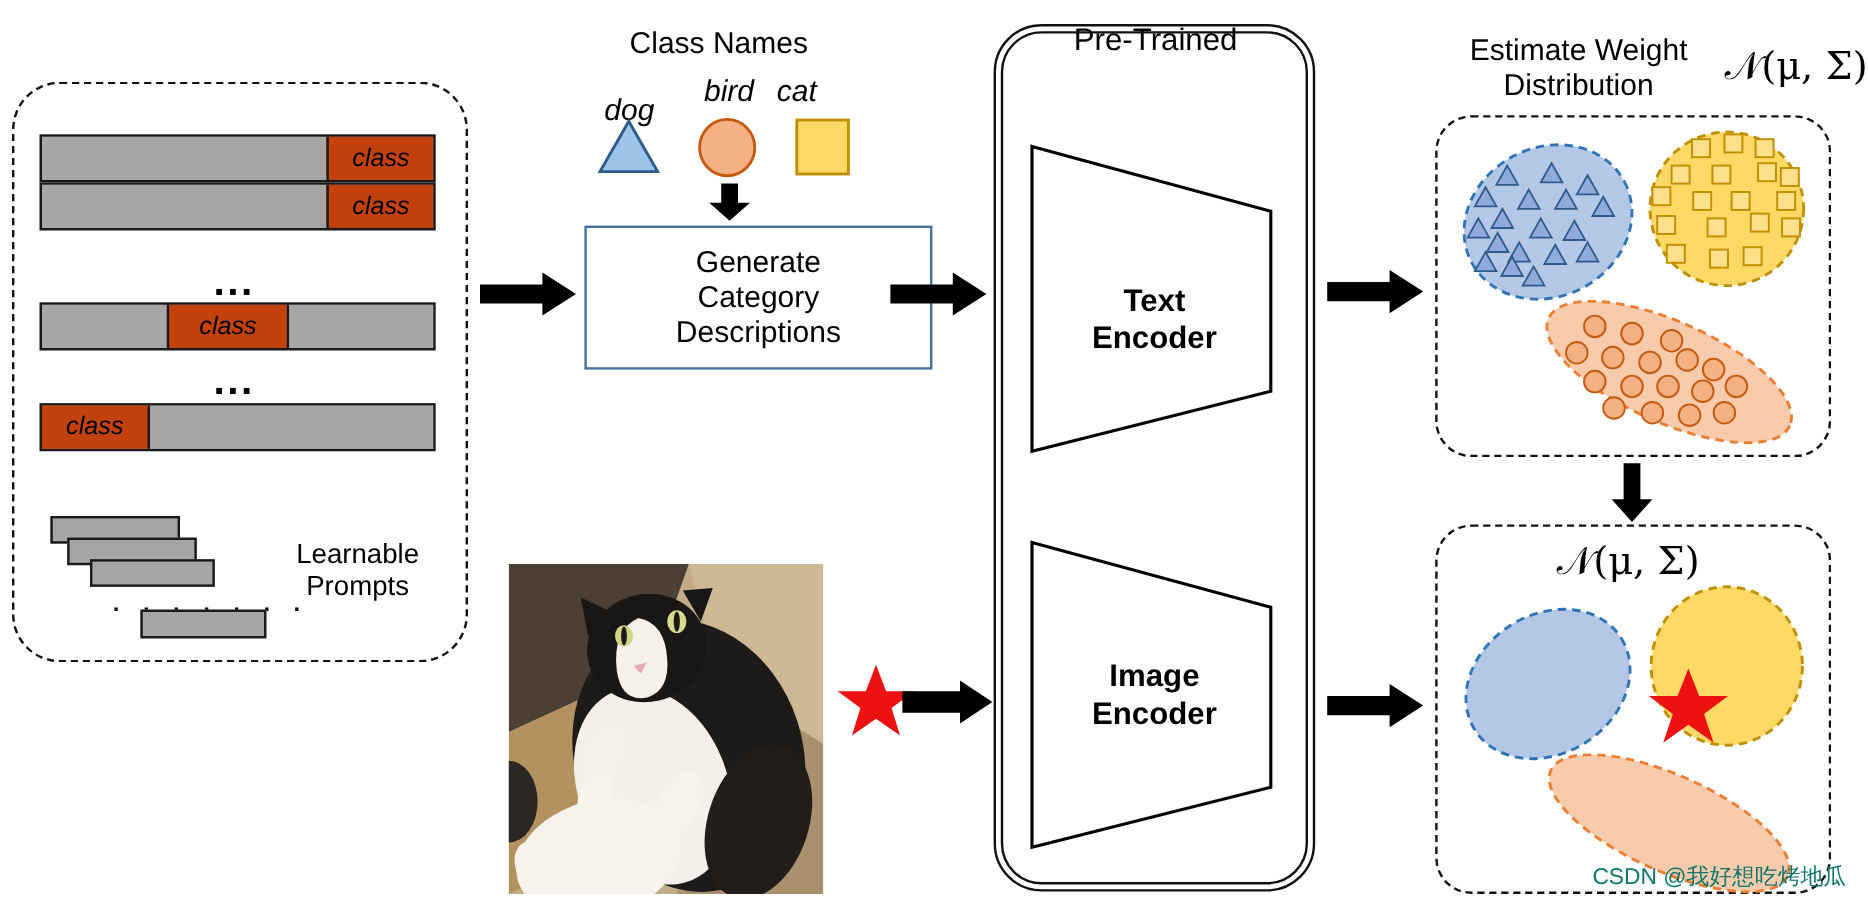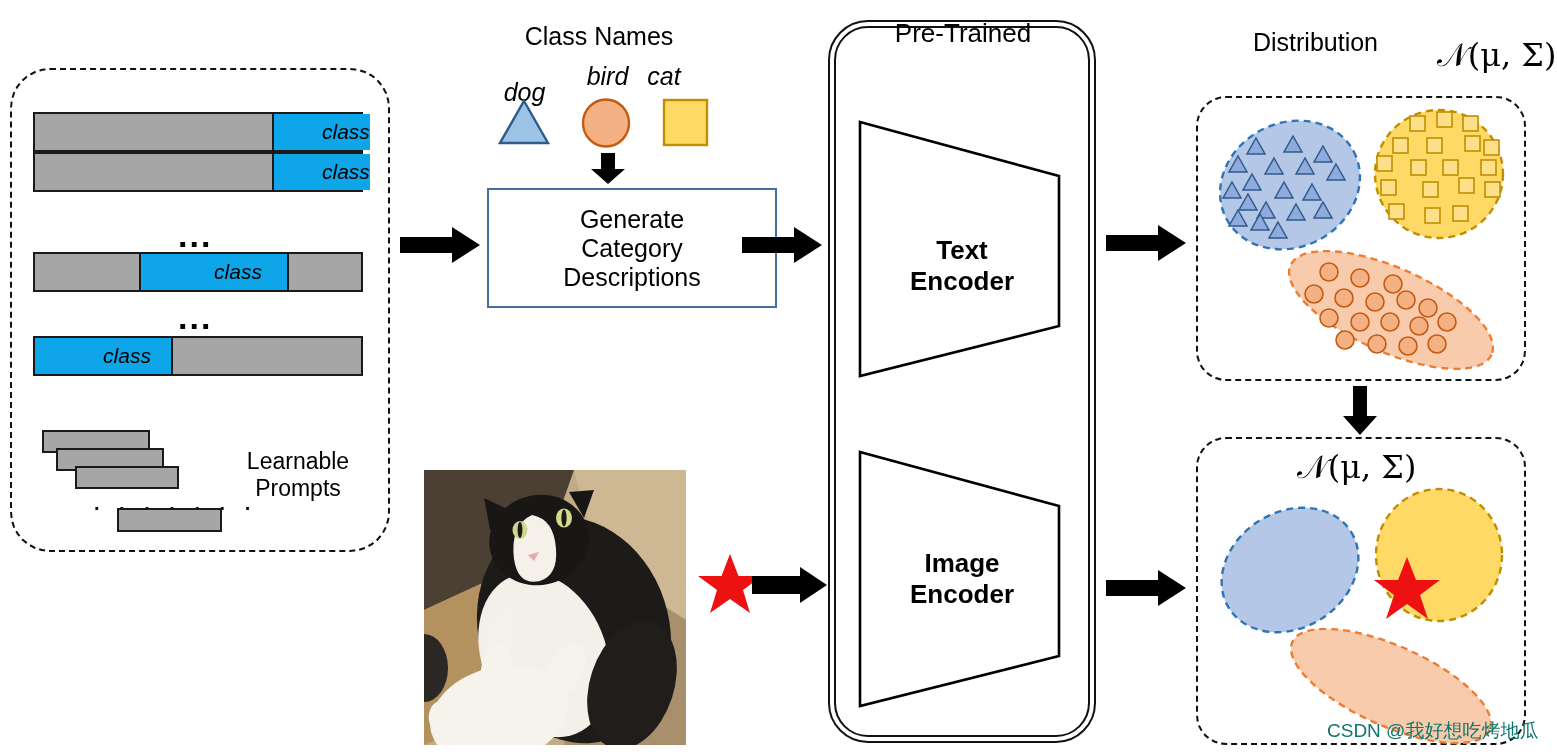--- a/index.html
+++ b/index.html
@@ -8,22 +8,22 @@
   .abs{position:absolute;}
   .ctr{display:flex;align-items:center;justify-content:center;text-align:center;}
 
   
   #prompt-pool{left:10px;top:68px;width:380px;height:484px;
       border:2.5px dashed #111;border-radius:40px;box-sizing:border-box;}
 
   .prompt-row{position:absolute;border:2px solid #1a1a1a;box-sizing:border-box;
       background:#a6a6a6;display:flex;align-items:stretch;}
   .seg-gray{background:#a6a6a6;}
-  .seg-white{background:#0ea5e9;display:flex;align-items:center;justify-content:center;
-      font-style:italic;font-size:21px;font-family:"Liberation Sans",sans-serif;padding-left:48px;}
+  .seg-white{background:#c2410c;display:flex;align-items:center;justify-content:center;
+      font-style:italic;font-size:21px;font-family:"Liberation Sans",sans-serif;}
   .seg-white.l{border-right:2px solid #1a1a1a;}
   .seg-white.r{border-left:2px solid #1a1a1a;}
   .seg-white.m{border-left:2px solid #1a1a1a;border-right:2px solid #1a1a1a;}
 
   .dots{position:absolute;font-size:34px;font-weight:bold;line-height:1;letter-spacing:2px;}
 
   .lp-bar{position:absolute;background:#a6a6a6;border:2px solid #1a1a1a;box-sizing:border-box;}
   .lp-dots{position:absolute;font-size:20px;font-weight:bold;letter-spacing:7px;color:#111;}
   .lp-label{position:absolute;font-size:23px;line-height:1.18;text-align:center;}
 
@@ -208,20 +208,21 @@
 
 <svg class="abs" style="left:1104px;top:220px;" width="86" height="46">
   <path d="M2,15 L54,15 L54,5 L82,23 L54,41 L54,31 L2,31 Z" fill="#000"></path>
 </svg>
 
 <svg class="abs" style="left:1104px;top:565px;" width="86" height="46">
   <path d="M2,15 L54,15 L54,5 L82,23 L54,41 L54,31 L2,31 Z" fill="#000"></path>
 </svg>
 
 <div class="hdr" style="left:1198px;top:28px;width:235px;">
+  <div>Estimate Weight</div>
   <div>Distribution</div>
 </div>
 <div class="mathnorm" style="left:1437px;top:36px;">𝒩(μ, Σ)</div>
 
 <div class="dpanel" id="dist-top"></div>
 
 <svg class="abs" style="left:1208px;top:110px;" width="165" height="150">
   <ellipse cx="82" cy="75" rx="72" ry="62" fill="#b4c7e7" stroke="#2e75b6" stroke-width="2.4" stroke-dasharray="7 5" transform="rotate(-28 82 75)"></ellipse>
   <g fill="#8faadc" stroke="#2e5c8a" stroke-width="1.5">
     <polygon points="48,28 57,44 39,44"></polygon>

